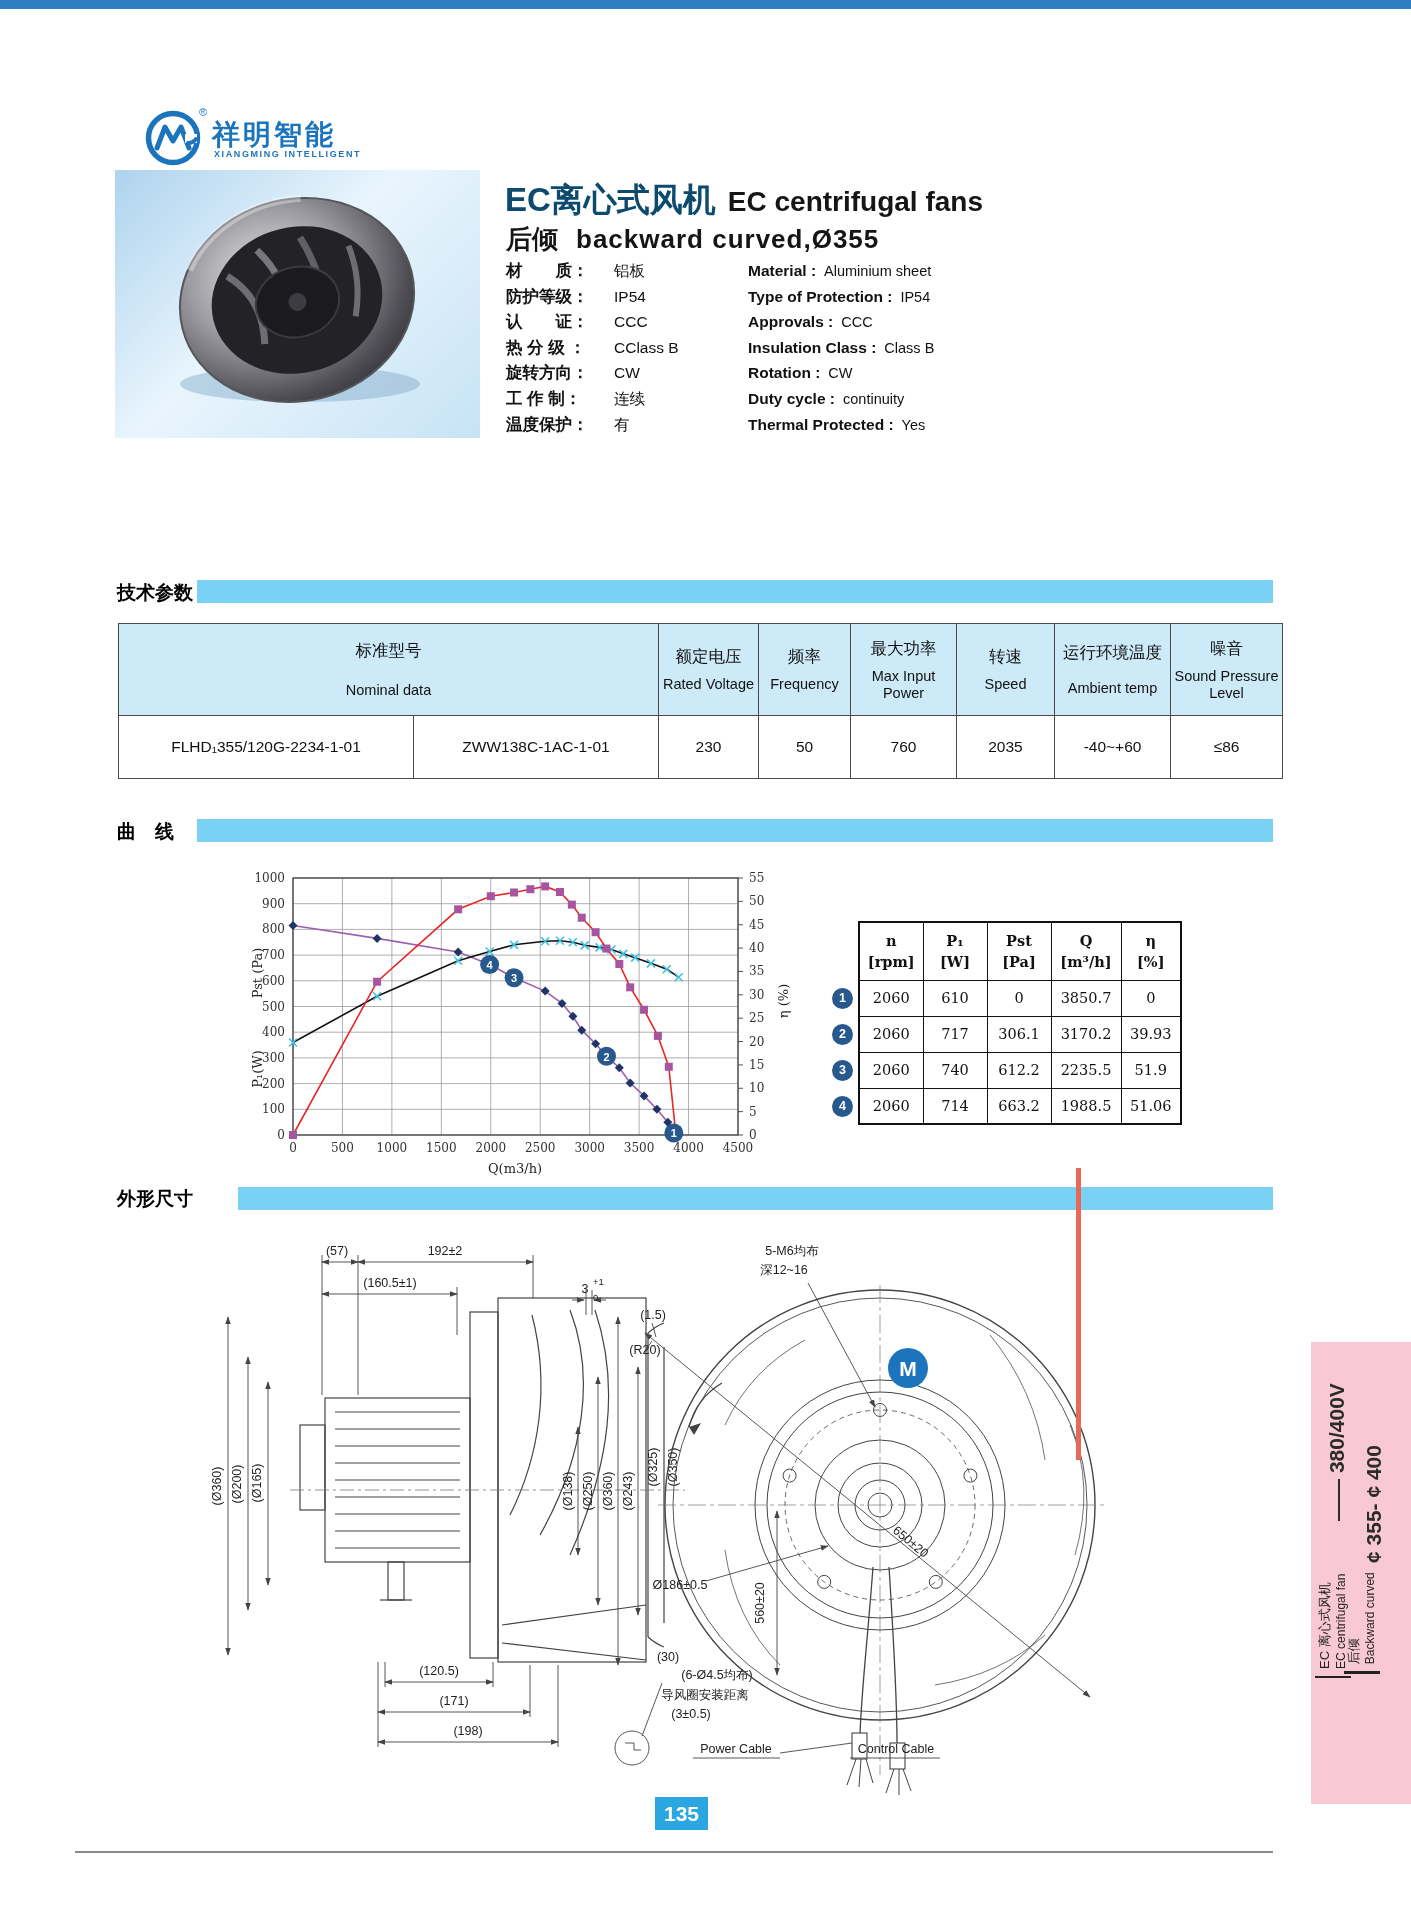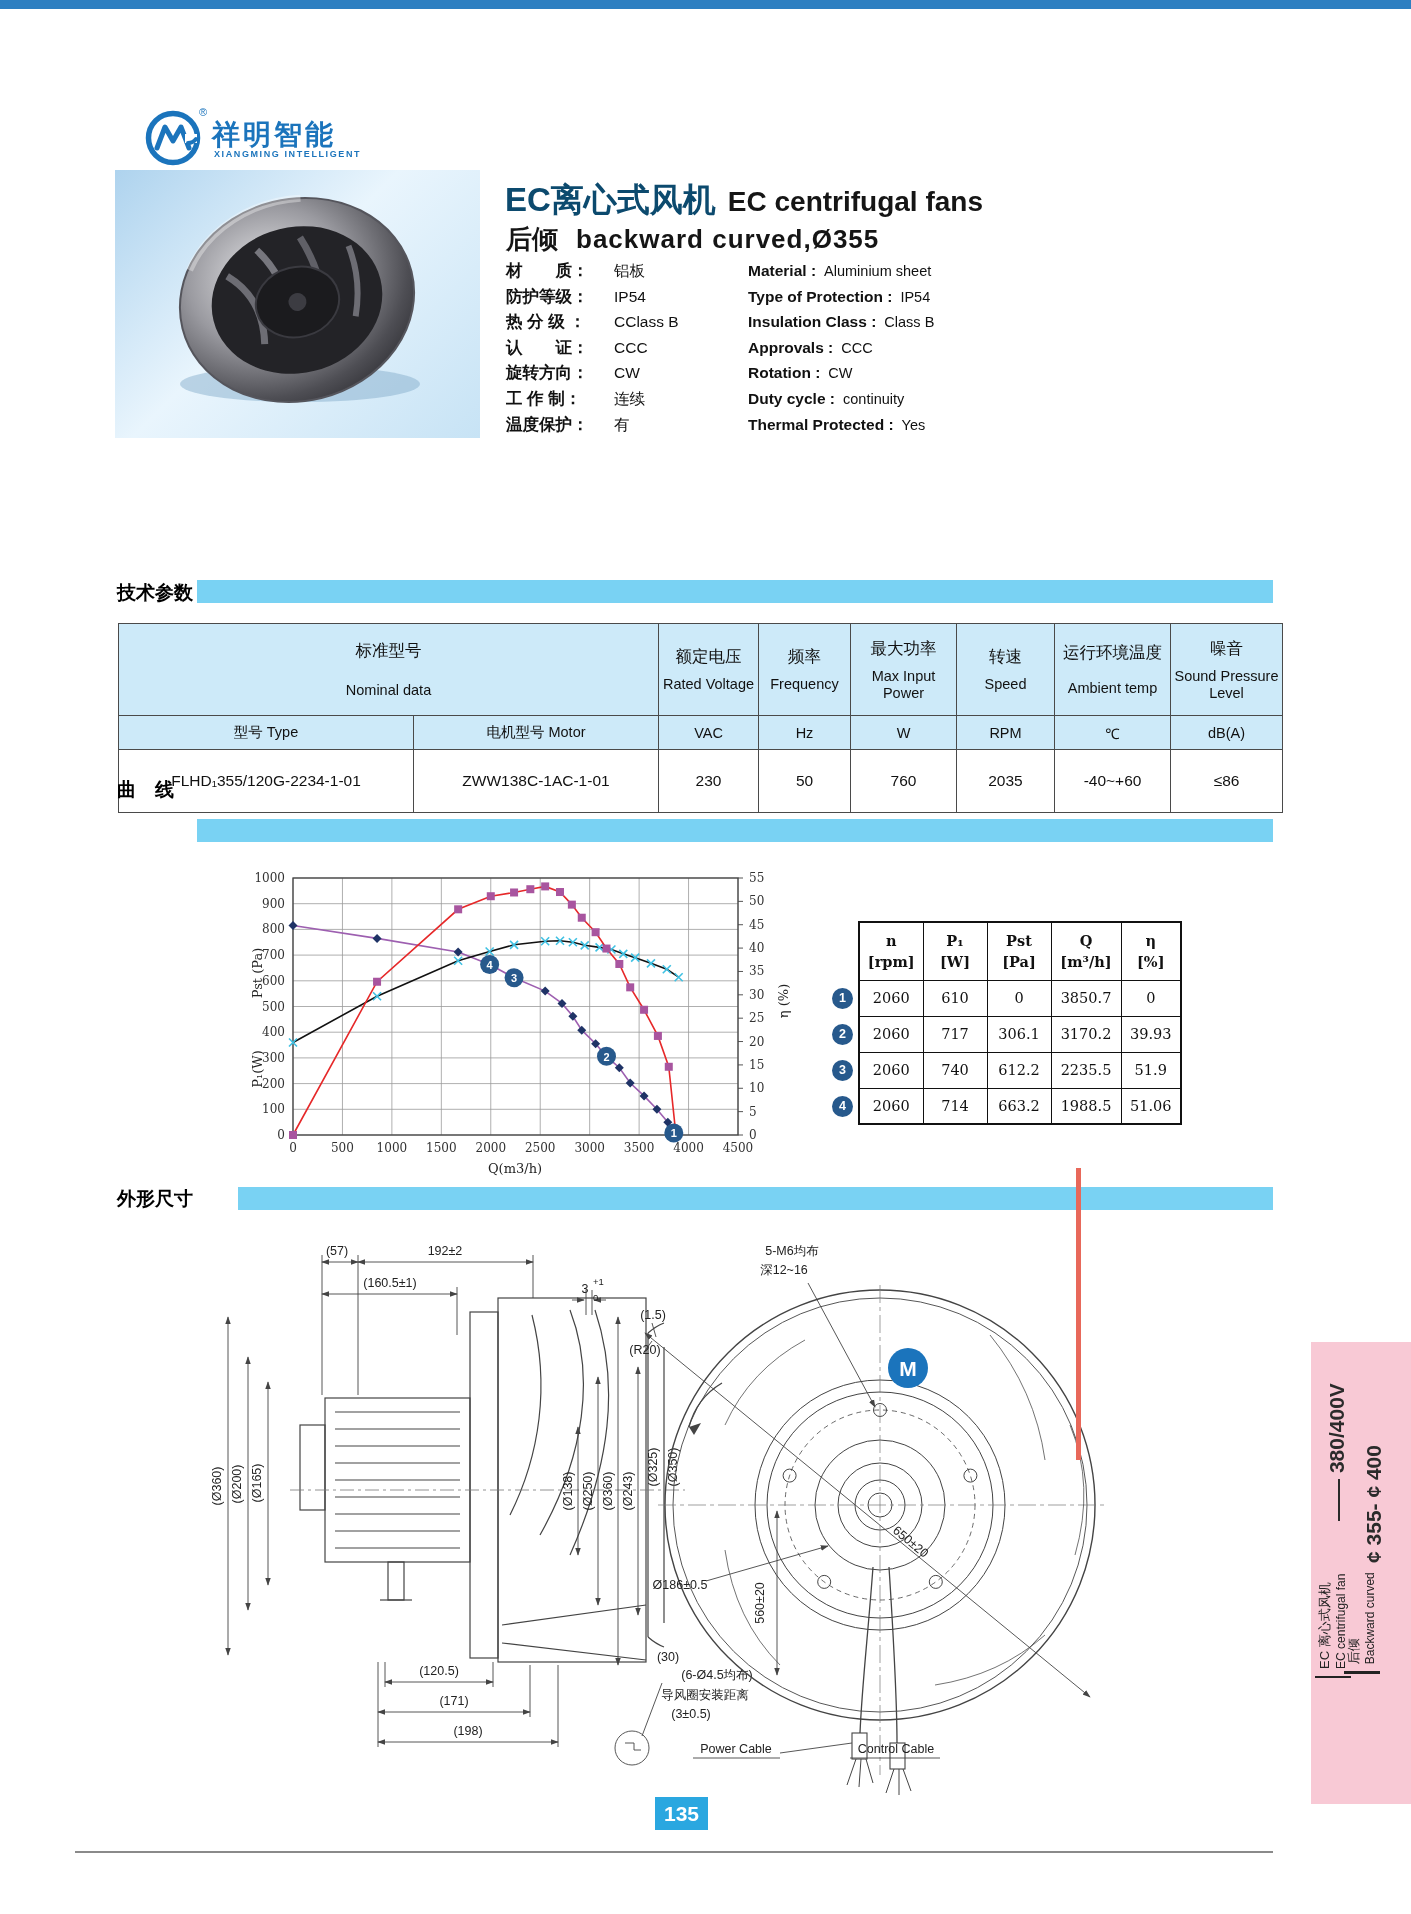--- a/index.html
+++ b/index.html
@@ -126,26 +126,26 @@
 <div id="specs" class="abs">
   <div class="spec-row">
     <span class="spec-zh-label">材　　质：</span><span class="spec-zh-value">铝板</span>
     <span class="spec-en"><span class="spec-en-label">Material :</span><span class="spec-en-value">Aluminium sheet</span></span>
   </div>
   <div class="spec-row">
     <span class="spec-zh-label">防护等级：</span><span class="spec-zh-value">IP54</span>
     <span class="spec-en"><span class="spec-en-label">Type of Protection :</span><span class="spec-en-value">IP54</span></span>
   </div>
   <div class="spec-row">
+    <span class="spec-zh-label">认　　证：</span><span class="spec-zh-value">CCC</span>
+    <span class="spec-en"><span class="spec-en-label">Approvals :</span><span class="spec-en-value">CCC</span></span>
+  </div>
+  <div class="spec-row">
     <span class="spec-zh-label">热 分 级 ：</span><span class="spec-zh-value">CClass B</span>
     <span class="spec-en"><span class="spec-en-label">Insulation Class :</span><span class="spec-en-value">Class B</span></span>
-  </div>
-  <div class="spec-row">
-    <span class="spec-zh-label">认　　证：</span><span class="spec-zh-value">CCC</span>
-    <span class="spec-en"><span class="spec-en-label">Approvals :</span><span class="spec-en-value">CCC</span></span>
   </div>
   <div class="spec-row">
     <span class="spec-zh-label">旋转方向：</span><span class="spec-zh-value">CW</span>
     <span class="spec-en"><span class="spec-en-label">Rotation :</span><span class="spec-en-value">CW</span></span>
   </div>
   <div class="spec-row">
     <span class="spec-zh-label">工 作 制：</span><span class="spec-zh-value">连续</span>
     <span class="spec-en"><span class="spec-en-label">Duty cycle :</span><span class="spec-en-value">continuity</span></span>
   </div>
   <div class="spec-row">
@@ -192,44 +192,34 @@
         </td>
     <td class="hd">
           <div class="th-zh">运行环境温度</div>
           <div class="th-en" style="margin-top:16px">Ambient temp</div>
         </td>
     <td class="hd">
           <div class="th-zh">噪音</div>
           <div class="th-en" style="margin-top:8px">Sound Pressure Level</div>
         </td>
   </tr>
-  <tr style="height:34px;">
-    <td class="hd th-unit">型号  Type</td>
-    <td class="hd th-unit">电机型号  Motor</td>
-    <td class="hd th-unit">VAC</td>
-    <td class="hd th-unit">Hz</td>
-    <td class="hd th-unit">W</td>
-    <td class="hd th-unit">RPM</td>
-    <td class="hd th-unit">℃</td>
-    <td class="hd th-unit">dB(A)</td>
-  </tr>
   <tr style="height:63px;padding-left:28px;">
     <td class="td-val">FLHD₁355/120G-2234-1-01</td>
     <td class="td-val">ZWW138C-1AC-1-01</td>
     <td class="td-val">230</td>
     <td class="td-val">50</td>
     <td class="td-val">760</td>
     <td class="td-val">2035</td>
     <td class="td-val">-40~+60</td>
     <td class="td-val">≤86</td>
   </tr>
 </tbody>
   </table>
 
-<div class="abs sec-title" style="left:117px;top:777px;text-align:right;">曲　线</div>
+<div class="abs sec-title" style="left:117px;top:819px;text-align:right;">曲　线</div>
 <div class="abs sec-bar" style="left:197px;top:819px;width:1076px;"></div>
 
 <div id="curve-wrap" class="abs">
   <svg id="curve-plot" width="620" height="332" viewBox="0 0 620 332">
     <text class="axlab" transform="rotate(-90 52 122)" x="52" y="122" text-anchor="middle">Pst (Pa)</text>
     <text class="axlab" transform="rotate(-90 52 218)" x="52" y="218" text-anchor="middle">P₁(W)</text>
     <text class="axlab" transform="rotate(-90 578 150)" x="578" y="150" text-anchor="middle">η (%)</text>
     <text class="axlab" x="305" y="322" text-anchor="middle">Q(m3/h)</text>
   <line x1="83" y1="27" x2="83" y2="284" stroke="#9a9a9a" stroke-width="0.8"></line>
       <text x="83" y="301" text-anchor="middle" class="tick">0</text>

